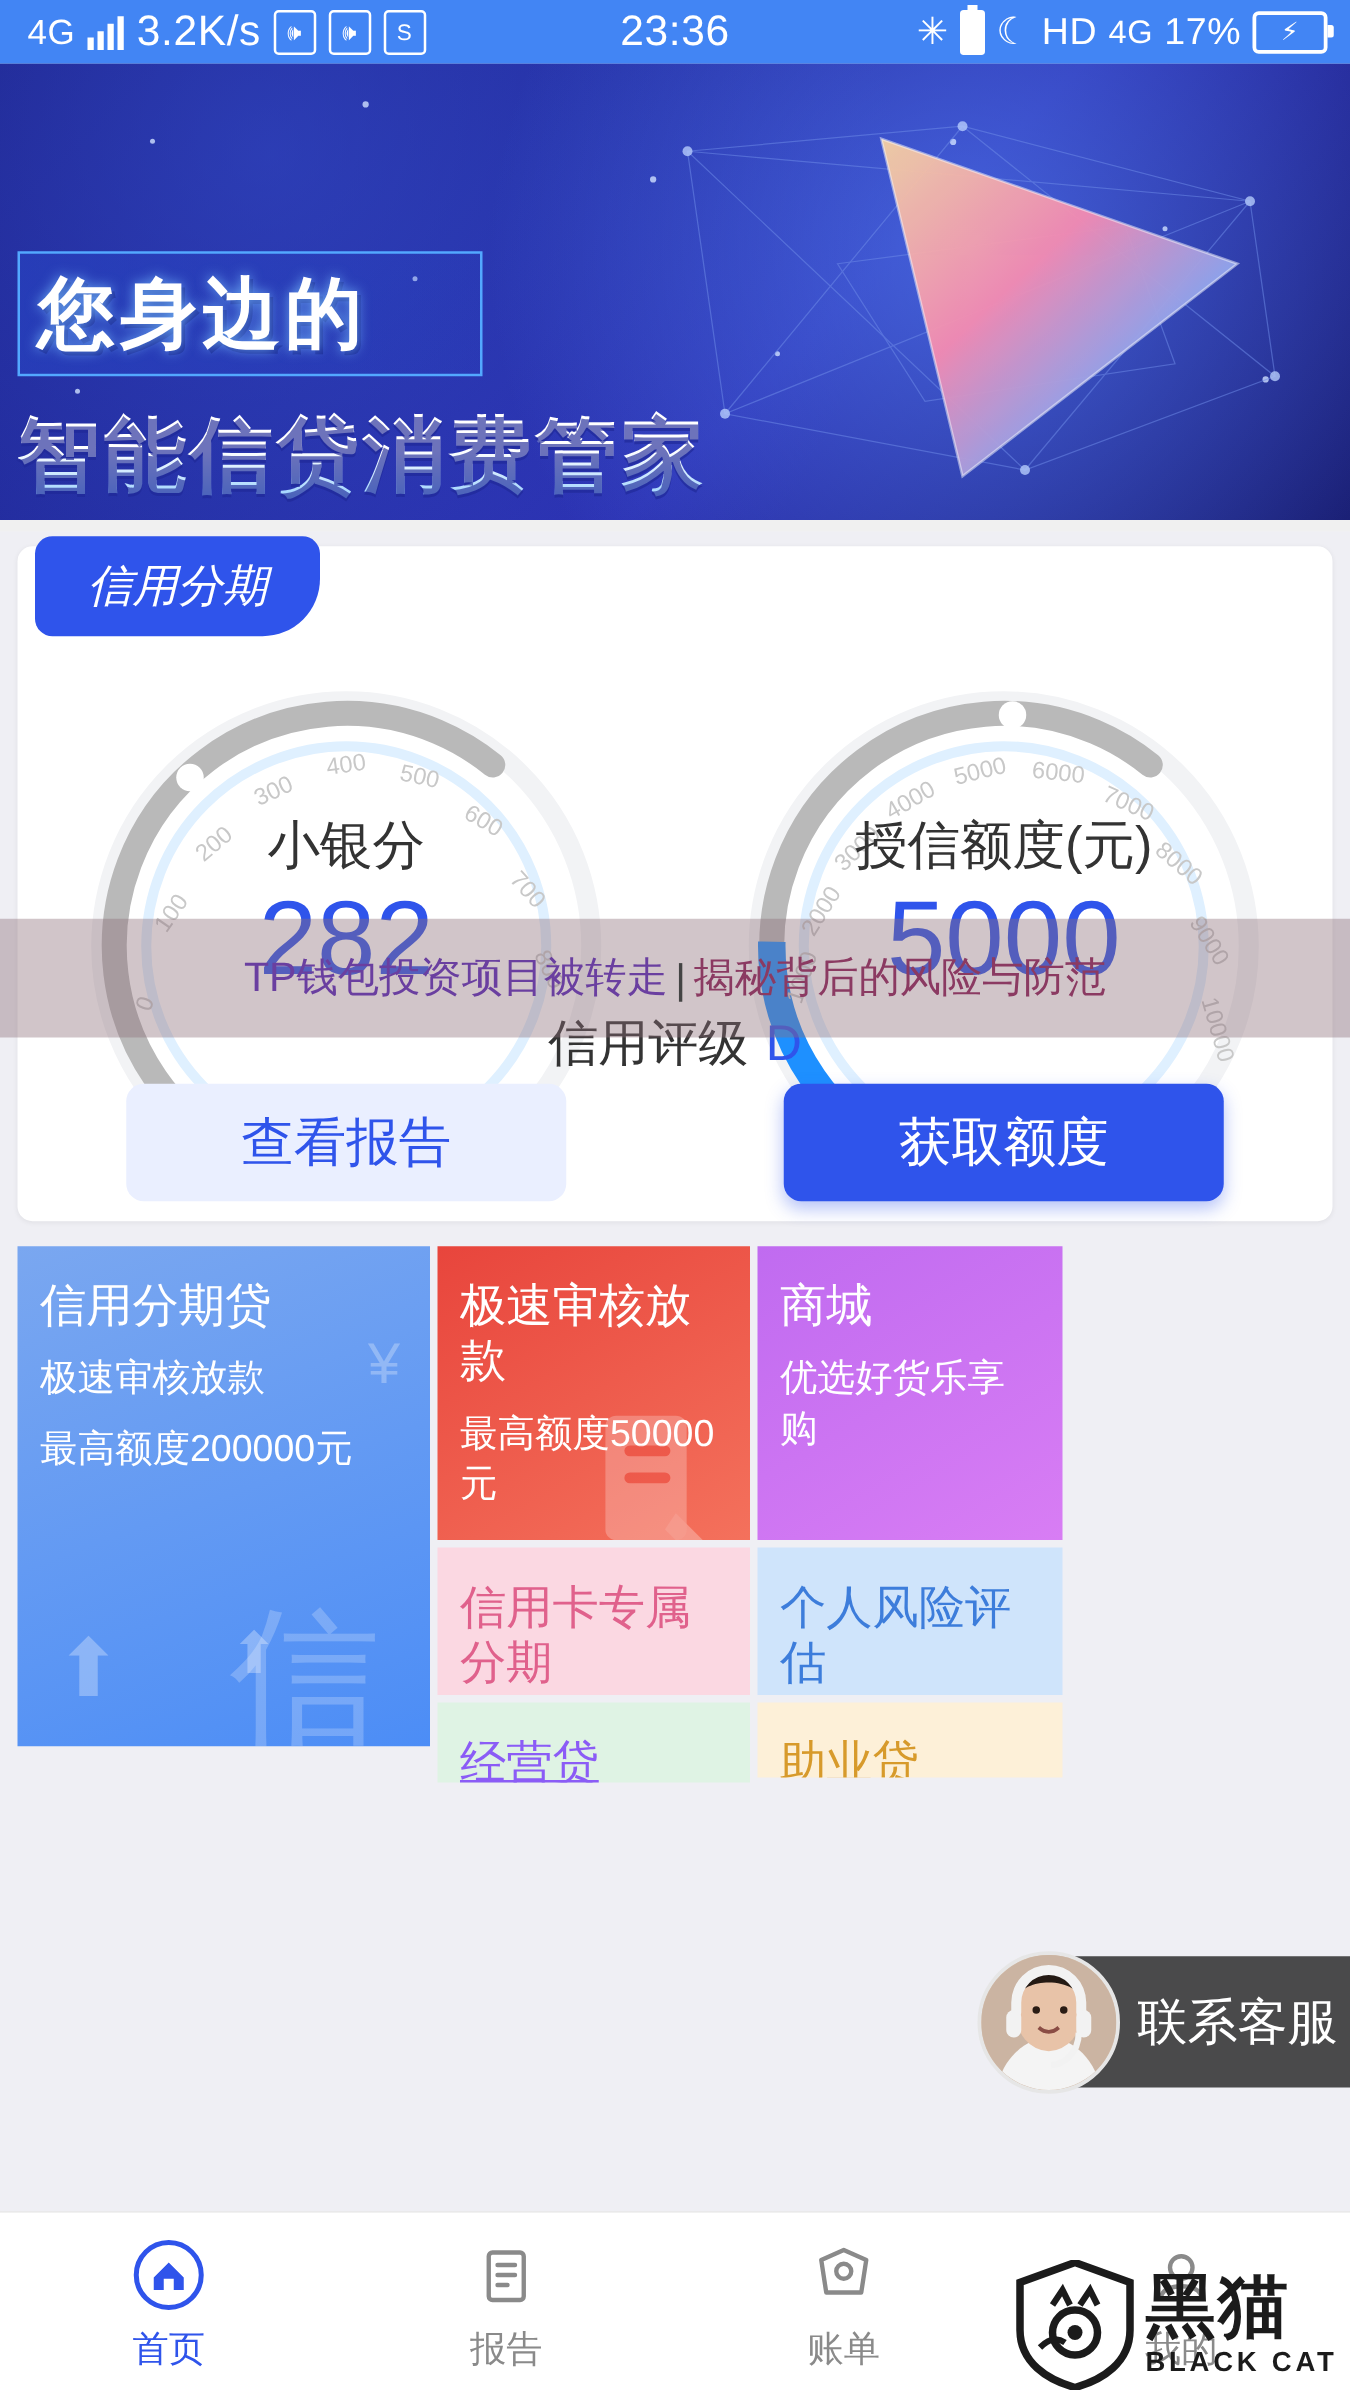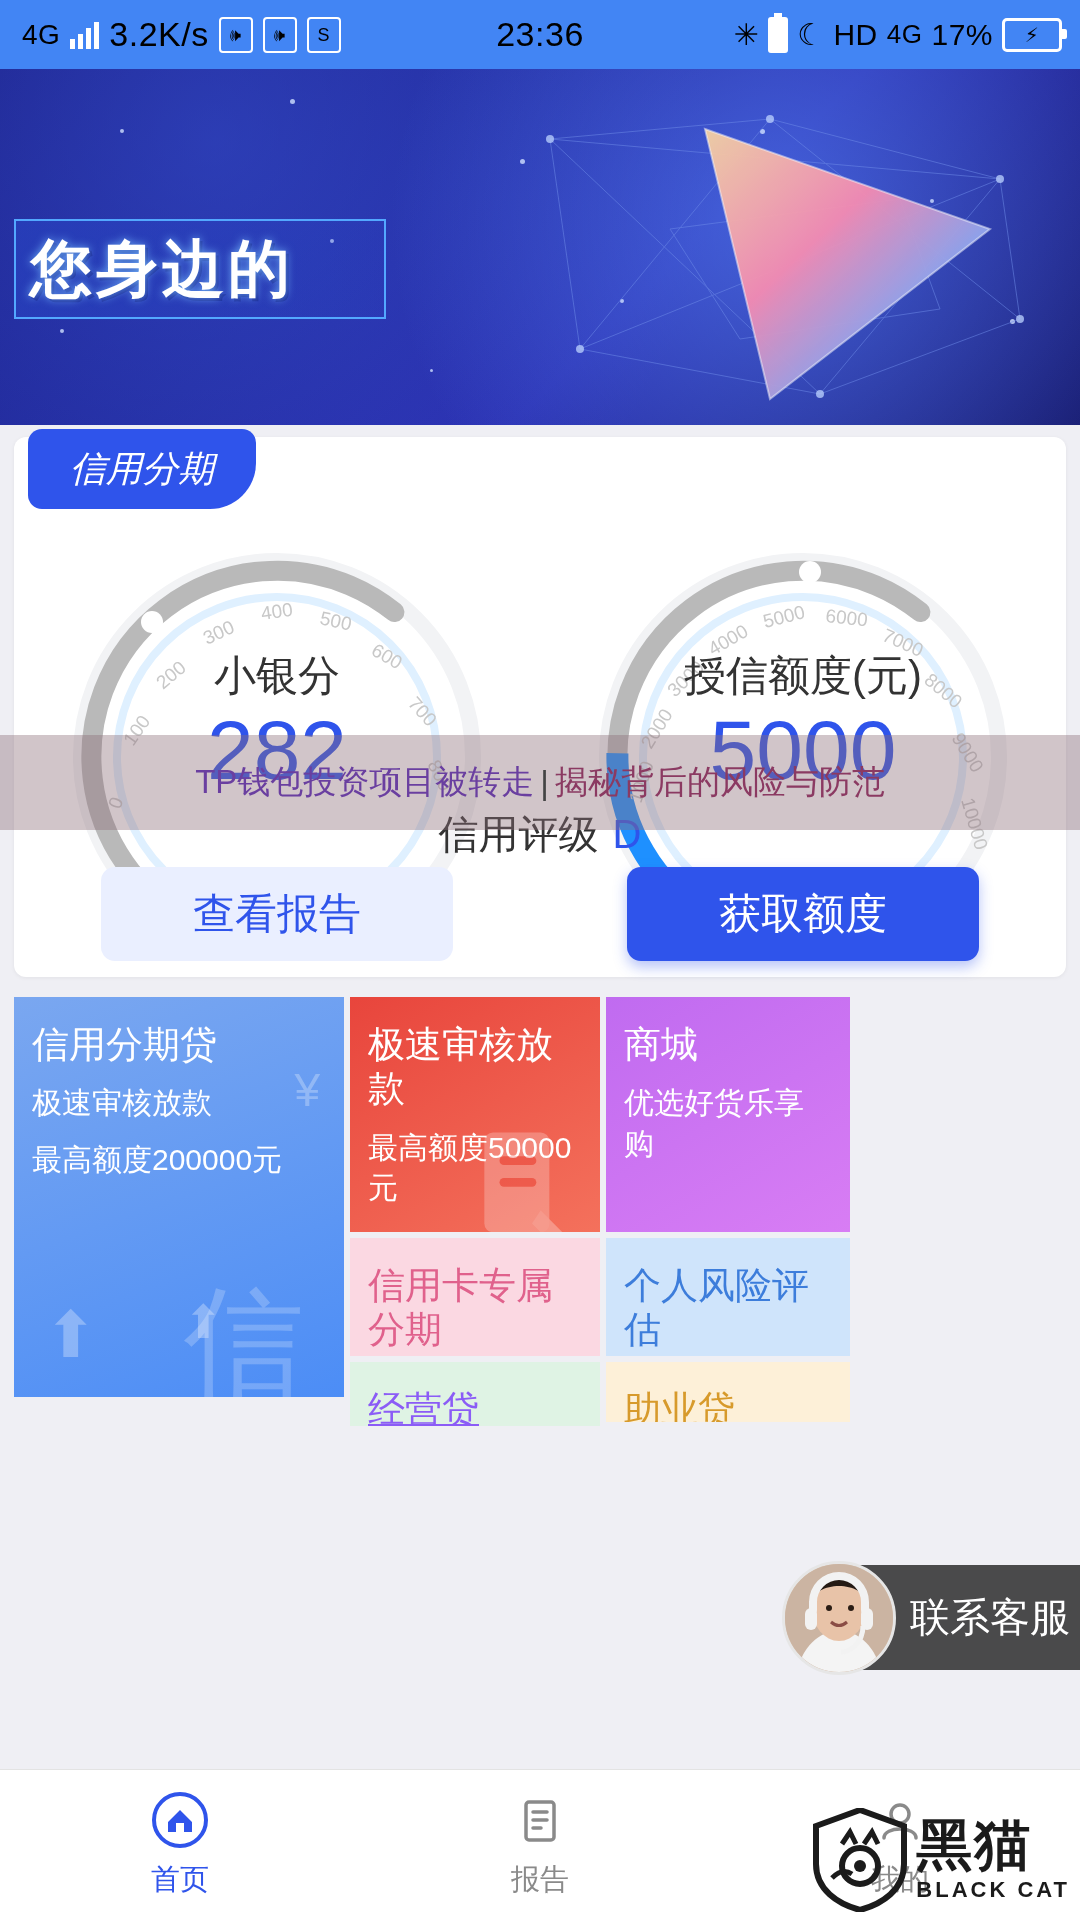--- a/index.html
+++ b/index.html
@@ -3,21 +3,21 @@
 <meta charset="utf-8">
 <style>
   html,body{margin:0;padding:0;}
   body{
     width:1080px;height:1920px;overflow:hidden;
     font-family:"Liberation Sans","DejaVu Sans",sans-serif;
     background:#f0f0f0;position:relative;
   }
   
   .statusbar{
-    height:69px;width:1080px;background:#4285f4;color:#000000;
+    height:51px;width:1080px;background:#4285f4;color:#ffffff;
     display:flex;align-items:center;position:relative;
     font-size:34px;letter-spacing:.5px;
   }
   .sb-left{display:flex;align-items:center;gap:10px;padding-left:22px;}
   .sb-center{position:absolute;left:0;right:0;text-align:center;font-size:34px;}
   .sb-right{margin-left:auto;display:flex;align-items:center;gap:9px;padding-right:18px;}
   .net-label{font-size:28px;}
   .bars{display:flex;align-items:flex-end;gap:3px;height:28px;}
   .bars i{display:block;width:5px;background:#fff;}
   .bars i:nth-child(1){height:10px}.bars i:nth-child(2){height:15px}
@@ -193,20 +193,21 @@
         <circle cx="480" cy="70" r="4"></circle>
       <circle cx="500" cy="210" r="4"></circle>
         <circle cx="300" cy="285" r="4"></circle>
         <circle cx="60" cy="240" r="4"></circle>
     </g>
   </svg>
   <div class="ban-txt">
     <div class="ban-box">
       <div class="ban-l1">您身边的</div>
     </div>
+    <div class="ban-l2">智能信贷消费管家</div>
     
   </div>
 </div>
 
 <div class="content">
 
   <div class="panel">
     <div class="tag">信用分期</div>
 
     <div class="gauges">
@@ -355,20 +356,27 @@
   </div>
   <div class="tab">
     <svg width="60" height="60" viewBox="0 0 60 60">
       <rect x="16" y="12" width="28" height="38" rx="3" fill="none" stroke="#8a8a8a" stroke-width="3.5"></rect>
       <path d="M23 22 H37 M23 30 H37 M23 38 H31" stroke="#8a8a8a" stroke-width="3.5" stroke-linecap="round"></path>
     </svg>
     <span class="lbl">报告</span>
   </div>
   <div class="tab">
     <svg width="60" height="60" viewBox="0 0 60 60">
+      <path d="M30 10 L48 18 L44 44 L16 44 L12 18 Z" fill="none" stroke="#8a8a8a" stroke-width="3.5" stroke-linejoin="round"></path>
+      <circle cx="30" cy="27" r="6" fill="none" stroke="#8a8a8a" stroke-width="3.5"></circle>
+    </svg>
+    <span class="lbl">账单</span>
+  </div>
+  <div class="tab">
+    <svg width="60" height="60" viewBox="0 0 60 60">
       <circle cx="30" cy="24" r="9" fill="none" stroke="#8a8a8a" stroke-width="3.5"></circle>
       <path d="M14 48 C14 36 46 36 46 48" fill="none" stroke="#8a8a8a" stroke-width="3.5" stroke-linecap="round"></path>
     </svg>
     <span class="lbl">我的</span>
   </div>
 </div>
 
 <div class="blackcat">
   <svg width="96" height="104" viewBox="0 0 96 104">
     <path d="M48 2 L92 18 L92 56 C92 82 70 96 48 102 C26 96 4 82 4 56 L4 18 Z" fill="none" stroke="#1b1b1b" stroke-width="6"></path>

